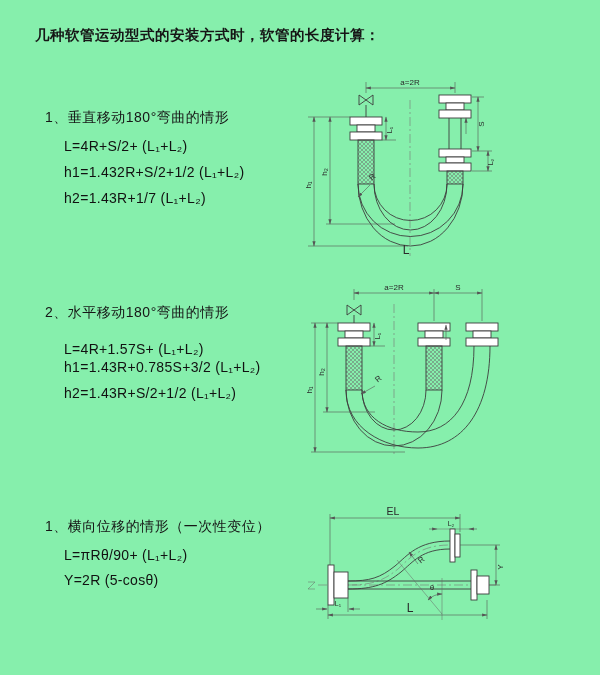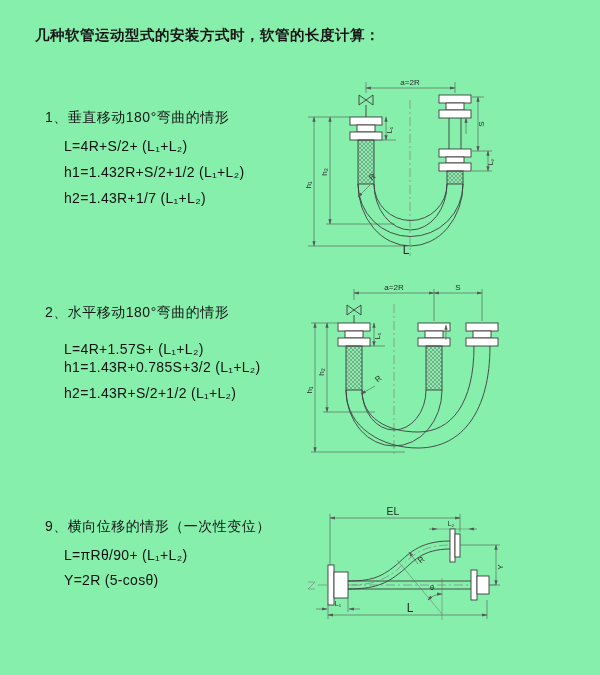--- a/index.html
+++ b/index.html
@@ -31,21 +31,21 @@
   <div class="sec-heading" style="left:45px; top:109px;">1、垂直移动180°弯曲的情形</div>
   <div class="formula" style="left:64px; top:138px;">L=4R+S/2+ (L₁+L₂)</div>
   <div class="formula" style="left:64px; top:164px;">h1=1.432R+S/2+1/2 (L₁+L₂)</div>
   <div class="formula" style="left:64px; top:190px;">h2=1.43R+1/7 (L₁+L₂)</div>
 
   <div class="sec-heading" style="left:45px; top:304px;">2、水平移动180°弯曲的情形</div>
   <div class="formula" style="left:64px; top:341px;">L=4R+1.57S+ (L₁+L₂)</div>
   <div class="formula" style="left:64px; top:359px;">h1=1.43R+0.785S+3/2 (L₁+L₂)</div>
   <div class="formula" style="left:64px; top:385px;">h2=1.43R+S/2+1/2 (L₁+L₂)</div>
 
-  <div class="sec-heading" style="left:45px; top:518px;">9、横向位移的情形（一次性变位）</div>
+  <div class="sec-heading" style="left:45px; top:518px;">1、横向位移的情形（一次性变位）</div>
   <div class="formula" style="left:64px; top:547px;">L=πRθ/90+ (L₁+L₂)</div>
   <div class="formula" style="left:64px; top:572px;">Y=2R (5-cosθ)</div>
 
   <svg style="left:300px; top:72px;" width="295" height="190" viewBox="0 0 295 190">
     <defs>
       <marker id="ar1" viewBox="0 0 10 6" refX="9" refY="3" markerWidth="9" markerHeight="5.4" orient="auto-start-reverse">
         <path class="arrfill" d="M0 0 L10 3 L0 6 z"></path>
       </marker>
       <pattern id="hp1" width="4" height="4" patternUnits="userSpaceOnUse">
         <path d="M0 4 L4 0 M0 0 L4 4" stroke="#6a6a6a" stroke-width="0.5"></path>

